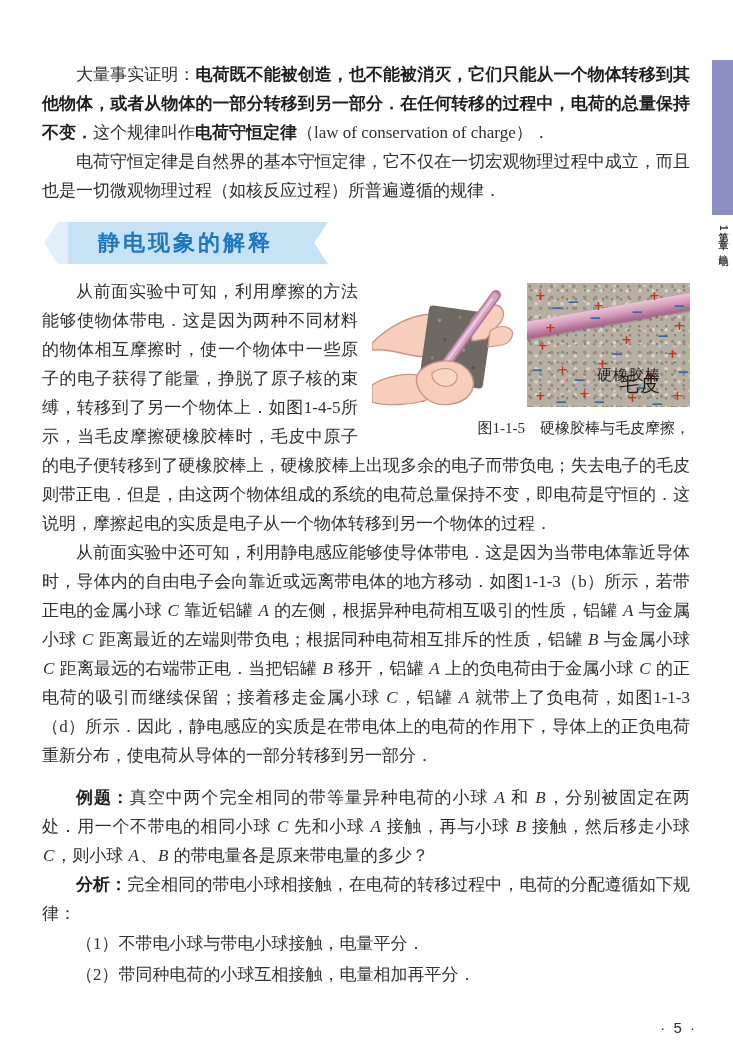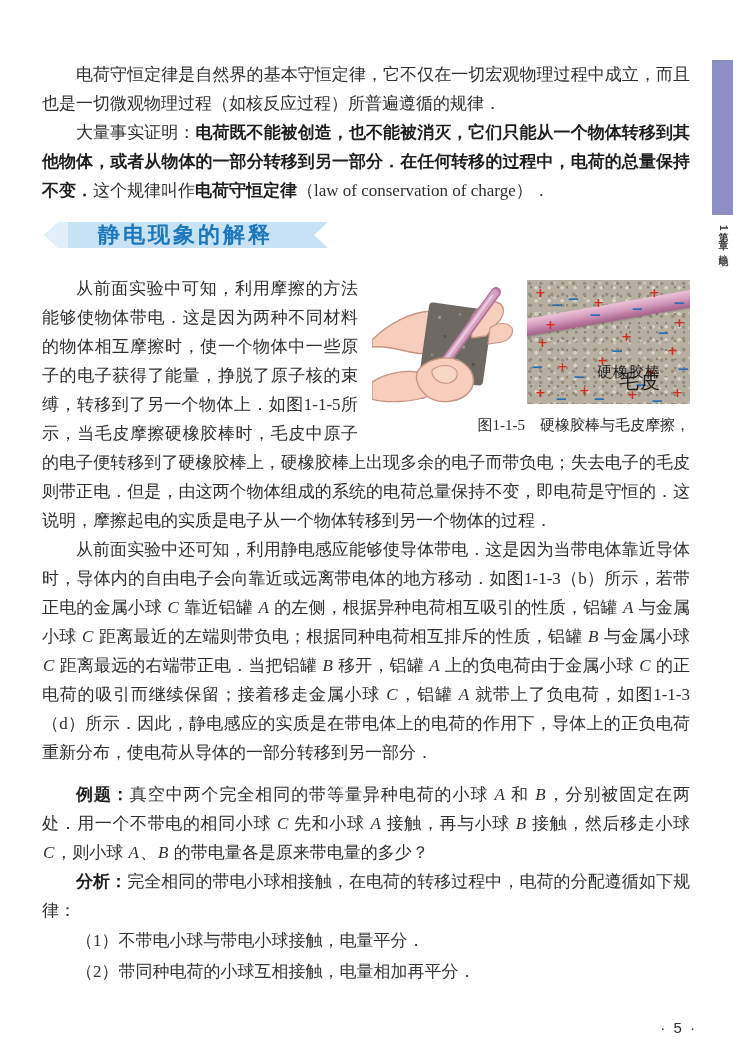--- a/index.html
+++ b/index.html
@@ -19,21 +19,21 @@
   .chapter-tab .num { font-weight:bold; margin-bottom:10px; display:inline-block; }
   
   .content { position:absolute; left:42px; top:60px; width:648px; }
   p.body {
     font-size:17px; line-height:29px; text-align:justify; text-indent:2em; color:#2f2f2f;
   }
   .b { font-weight:bold; color:#1e1e1e; }
   .i { font-style:italic; padding:0 1px; }
   .kai { color:#333; }
   
-  .banner-wrap { margin:17px 0 26px 2px; position:relative; width:284px; height:26px; }
+  .banner-wrap { margin:17px 0 13px 2px; position:relative; width:284px; height:42px; }
   .banner {
     width:100%; height:100%;
     background:linear-gradient(90deg,#e0effa 0 24px,#c7e2f5 24px);
     clip-path:polygon(0 50%, 14px 0, 100% 0, calc(100% - 14px) 50%, 100% 100%, 14px 100%);
     display:flex; align-items:center;
   }
   .banner span {
     padding-left:54px; font-family:"Liberation Sans","DejaVu Sans",sans-serif;
     font-size:22px; font-weight:bold; color:#1d77bd; letter-spacing:3px;
   }
@@ -80,22 +80,22 @@
 <div class="page">
 
   <div class="chapter-bar"></div>
   <div class="chapter-tab">
     <span class="num">第1章</span>
     <span>静电场</span>
   </div>
 
   <div class="content">
 
+    <p class="body"><span>大量事实证明：</span><span class="b">电荷既不能被创造，也不能被消灭，它们只能从一个物体转移到其他物体，或者从物体的一部分转移到另一部分．在任何转移的过程中，电荷的总量保持不变．</span><span>这个规律叫作</span><span class="b">电荷守恒定律</span><span>（law of conservation of charge）．</span></p>
     <p class="body">电荷守恒定律是自然界的基本守恒定律，它不仅在一切宏观物理过程中成立，而且也是一切微观物理过程（如核反应过程）所普遍遵循的规律．</p>
-    <p class="body"><span>大量事实证明：</span><span class="b">电荷既不能被创造，也不能被消灭，它们只能从一个物体转移到其他物体，或者从物体的一部分转移到另一部分．在任何转移的过程中，电荷的总量保持不变．</span><span>这个规律叫作</span><span class="b">电荷守恒定律</span><span>（law of conservation of charge）．</span></p>
 
     <div class="banner-wrap">
       <div class="banner">
         <span>静电现象的解释</span>
       </div>
     </div>
 
     <div>
       <div class="figure">
         <div class="fig-images">
@@ -163,21 +163,21 @@
               <span class="chg minus" style="left: 66px; top: 112px;">−</span>
               <span class="chg minus" style="left: 150px; top: 82px;">−</span>
             </div>
         </div>
 
         <div class="fig-caption">
           <div>图1-1-5　硬橡胶棒与毛皮摩擦，</div>
         </div>
       </div>
 
-      <p class="body">从前面实验中可知，利用摩擦的方法能够使物体带电．这是因为两种不同材料的物体相互摩擦时，使一个物体中一些原子的电子获得了能量，挣脱了原子核的束缚，转移到了另一个物体上．如图1-1-5所示，当毛皮摩擦硬橡胶棒时，毛皮中原子的电子便转移到了硬橡胶棒上，硬橡胶棒上出现多余的电子而带负电；失去电子的毛皮则带正电．但是，由这两个物体组成的系统的电荷总量保持不变，即电荷是守恒的．这说明，摩擦起电的实质是电子从一个物体转移到另一个物体的过程．</p>
+      <p class="body">从前面实验中可知，利用摩擦的方法能够使物体带电．这是因为两种不同材料的物体相互摩擦时，使一个物体中一些原子的电子获得了能量，挣脱了原子核的束缚，转移到了另一个物体上．如图1-4-5所示，当毛皮摩擦硬橡胶棒时，毛皮中原子的电子便转移到了硬橡胶棒上，硬橡胶棒上出现多余的电子而带负电；失去电子的毛皮则带正电．但是，由这两个物体组成的系统的电荷总量保持不变，即电荷是守恒的．这说明，摩擦起电的实质是电子从一个物体转移到另一个物体的过程．</p>
     </div>
 
     <p class="body"><span>从前面实验中还可知，利用静电感应能够使导体带电．这是因为当带电体靠近导体时，导体内的自由电子会向靠近或远离带电体的地方移动．如图1-1-3（b）所示，若带正电的金属小球 </span><span class="i">C</span><span> 靠近铝罐 </span><span class="i">A</span><span> 的左侧，根据异种电荷相互吸引的性质，铝罐 </span><span class="i">A</span><span> 与金属小球 </span><span class="i">C</span><span> 距离最近的左端则带负电；根据同种电荷相互排斥的性质，铝罐 </span><span class="i">B</span><span> 与金属小球 </span><span class="i">C</span><span> 距离最远的右端带正电．当把铝罐 </span><span class="i">B</span><span> 移开，铝罐 </span><span class="i">A</span><span> 上的负电荷由于金属小球 </span><span class="i">C</span><span> 的正电荷的吸引而继续保留；接着移走金属小球 </span><span class="i">C</span><span>，铝罐 </span><span class="i">A</span><span> 就带上了负电荷，如图1-1-3（d）所示．因此，静电感应的实质是在带电体上的电荷的作用下，导体上的正负电荷重新分布，使电荷从导体的一部分转移到另一部分．</span></p>
 
     <p class="body example"><span class="b">例题：</span><span>真空中两个完全相同的带等量异种电荷的小球 </span><span class="i">A</span><span> 和 </span><span class="i">B</span><span>，分别被固定在两处．用一个不带电的相同小球 </span><span class="i">C</span><span> 先和小球 </span><span class="i">A</span><span> 接触，再与小球 </span><span class="i">B</span><span> 接触，然后移走小球 </span><span class="i">C</span><span>，则小球 </span><span class="i">A</span><span>、</span><span class="i">B</span><span> 的带电量各是原来带电量的多少？</span></p>
     <p class="body"><span class="b">分析：</span><span class="kai">完全相同的带电小球相接触，在电荷的转移过程中，电荷的分配遵循如下规律：</span></p>
     <p class="analysis-item kai">（1）不带电小球与带电小球接触，电量平分．</p>
     <p class="analysis-item kai">（2）带同种电荷的小球互相接触，电量相加再平分．</p>
 
   </div>

